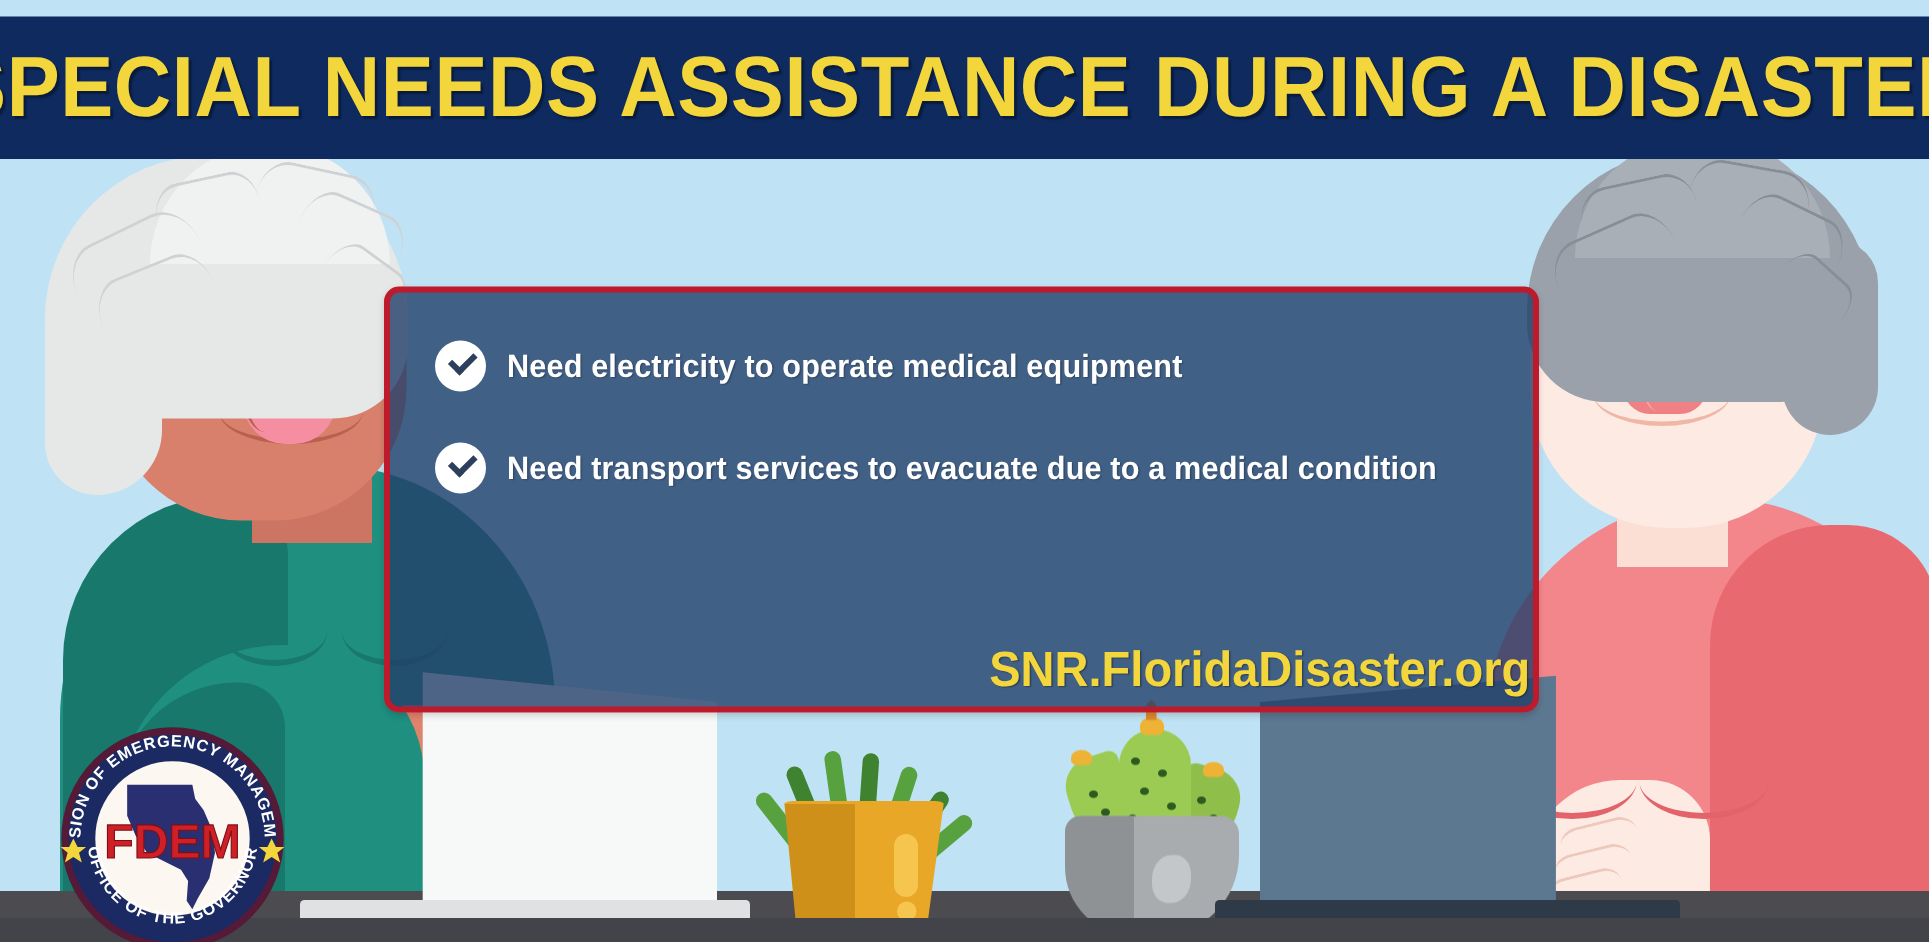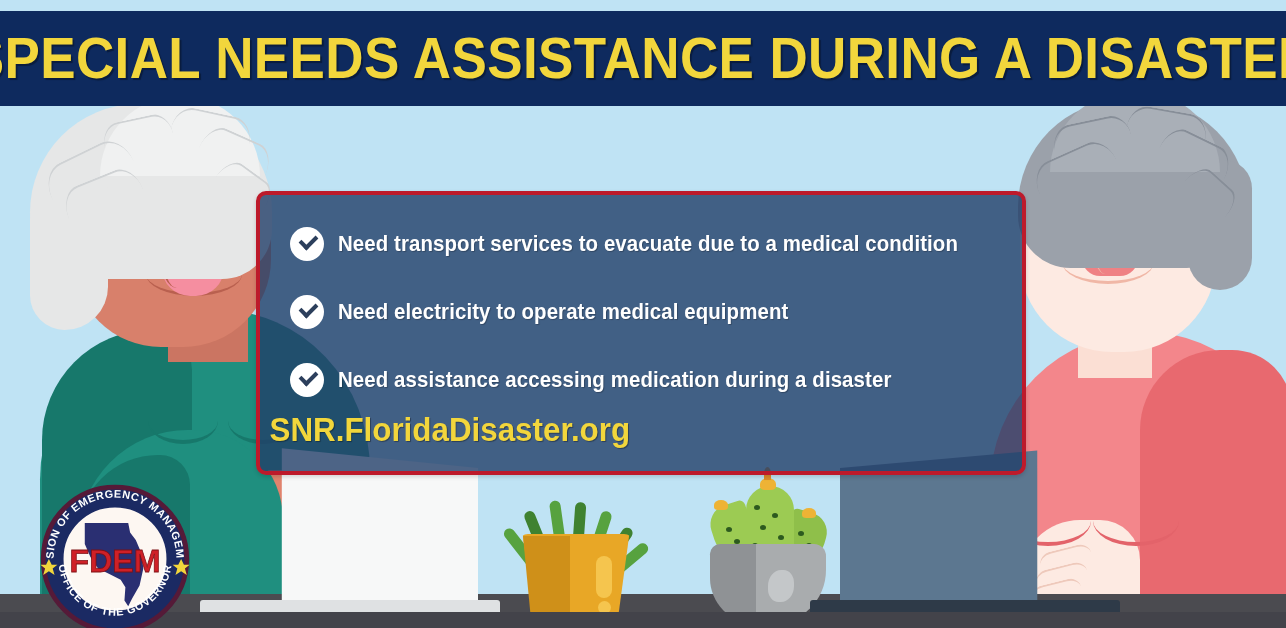--- a/index.html
+++ b/index.html
@@ -344,21 +344,21 @@
     border-left:4px solid #2c3f5c; border-bottom:4px solid #2c3f5c;
     transform:rotate(-45deg);
   }
   .bullet-text {
     color:#ffffff; font-size:21.5px; font-weight:bold;
     letter-spacing:0.1px; transform:scaleX(0.95); transform-origin:left center;
     white-space:nowrap;
     text-shadow:1px 1px 1px rgba(0,0,0,0.25);
   }
   .url {
-    position:absolute; left:0; top:216px; width:770px; text-align:left;
+    position:absolute; left:0; top:232px; width:770px; text-align:right;
   }
   .url span {
     display:inline-block;
     color:#f2d63c; font-size:33px; font-weight:bold;
     transform:scaleX(0.95);
     text-shadow:1px 1px 1px rgba(0,0,0,0.35);
     white-space:nowrap;
   }
 
   
@@ -488,29 +488,25 @@
 
   <div class="banner">
     <div class="banner-title">SPECIAL NEEDS ASSISTANCE DURING A DISASTER</div>
   </div>
 
 
   <div class="box">
     <div class="bullets">
       <div class="bullet">
         <div class="check"></div>
-        <div class="bullet-text">Need transport services to evacuate due to a medical condition</div>
-      </div>
-      <div class="bullet">
-        <div class="check"></div>
         <div class="bullet-text">Need electricity to operate medical equipment</div>
       </div>
       <div class="bullet">
         <div class="check"></div>
-        <div class="bullet-text">Need assistance accessing medication during a disaster</div>
+        <div class="bullet-text">Need transport services to evacuate due to a medical condition</div>
       </div>
     </div>
     <div class="url">
       <span>SNR.FloridaDisaster.org</span>
     </div>
   </div>
 
   <div class="seal">
     <svg viewBox="0 0 180 180" width="170" height="170" style="position:absolute;left:0;top:-18px;">
       <defs>

